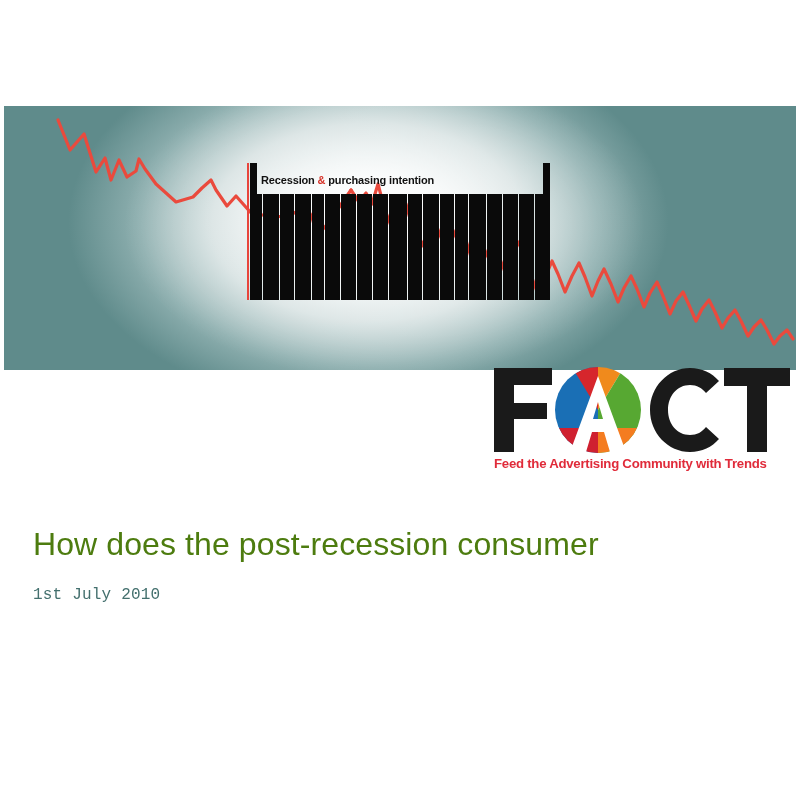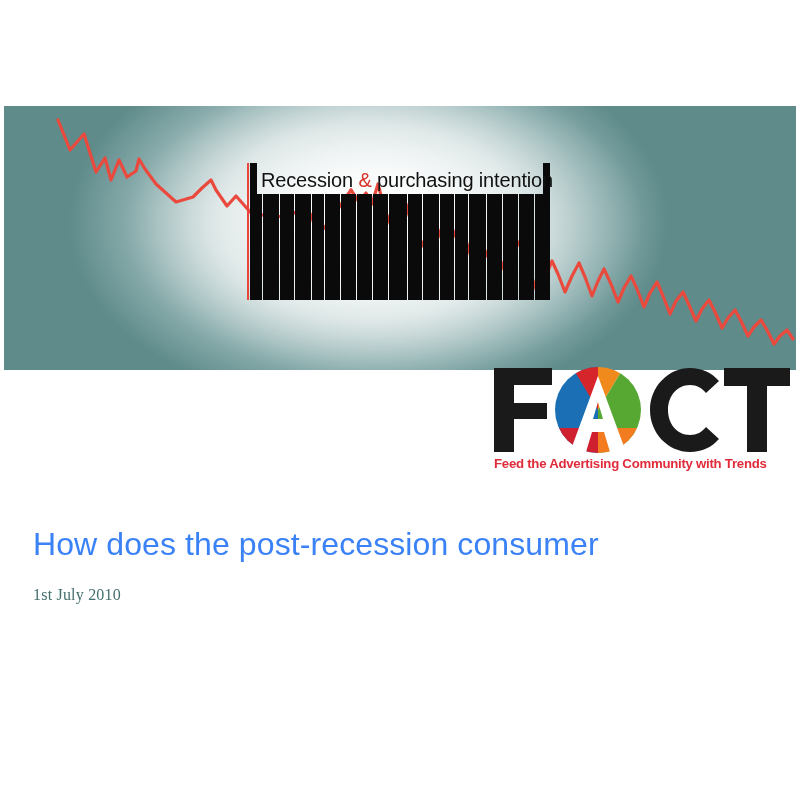--- a/index.html
+++ b/index.html
@@ -48,22 +48,22 @@
     width: 310px;
     height: 137px;
   }
   #barcode-block .bc-title {
     position: absolute;
     left: 16px;
     top: 4px;
     width: 286px;
     height: 26px;
     font-family: "Liberation Sans", sans-serif;
-    font-weight: normal;
-    font-size: 20px;
+    font-weight: bold;
+    font-size: 11px;
     letter-spacing: -0.15px;
     color: #111111;
     white-space: nowrap;
     line-height: 26px;
   }
   #barcode-block .bc-title .amp {
     color: #d63127;
   }
   #barcode-block .redline {
     position: absolute;
@@ -123,27 +123,27 @@
     position: absolute;
     left: 33px;
     top: 523px;
     width: 720px;
   }
   #title-block .headline {
     font-family: "Liberation Sans", sans-serif;
     font-size: 32px;
     font-weight: normal;
     line-height: 43px;
-    color: #3b82f6;
+    color: #4d7c0f;
     letter-spacing: 0.1px;
     margin: 0;
   }
   #title-block .date {
     margin-top: 20px;
-    font-family: Liberation Serif, serif;
+    font-family: Liberation Mono, monospace;
     font-size: 16px;
     font-weight: normal;
     color: #44706e;
     letter-spacing: 0.2px;
   }
 </style>
 </head>
 <body>
 
 <div id="hero-banner">

